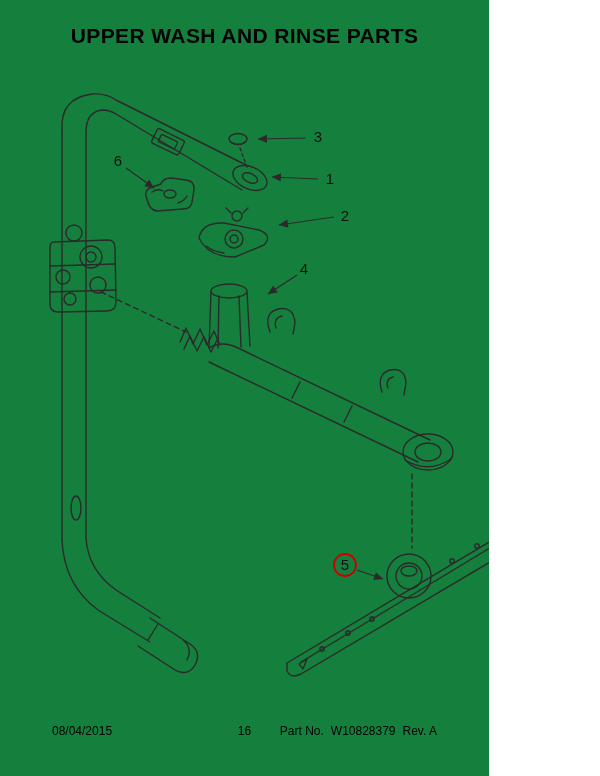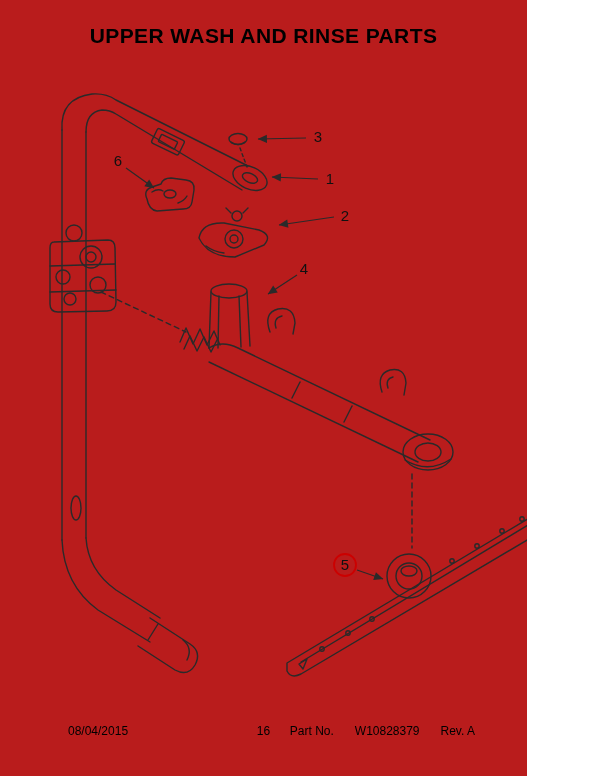--- a/index.html
+++ b/index.html
@@ -1,36 +1,36 @@
 <!DOCTYPE html>
 <html><head>
 <meta charset="utf-8">
 <style>
   html,body { margin:0; padding:0; background:#ffffff; }
   .page {
     position:relative;
-    width:527px; height:776px;
-    background:#b91c1c;
+    width:489px; height:776px;
+    background:#15803d;
     font-family:"Liberation Sans", sans-serif;
     overflow:hidden;
   }
   .title {
     position:absolute; top:24px; left:0; width:100%;
     margin:0; text-align:center;
     font-size:21px; font-weight:700; letter-spacing:.4px; color:#000;
   }
   .diagram { position:absolute; top:70px; left:0; width:600px; height:660px; }
   svg text { font-family:"Liberation Sans", sans-serif; }
   .footer {
     position:absolute; left:0; right:0; bottom:36px; height:16px;
     font-size:12px; color:#000;
   }
-  .f-left   { position:absolute; left:52px; top:0;margin-left:16px; }
+  .f-left   { position:absolute; left:52px; top:0; }
   .f-center { position:absolute; left:50%; top:0; transform:translateX(-50%); }
-  .f-right  { position:absolute; right:52px; top:0; display:flex; gap:21px; white-space:nowrap; }
+  .f-right  { position:absolute; right:52px; top:0; display:flex; gap:7px; white-space:nowrap; }
 </style>
 </head>
 <body>
 
 <div class="page">
 
   <h1 class="title">UPPER WASH AND RINSE PARTS</h1>
 
   <div class="diagram">
     <svg width="600" height="660" viewBox="0 0 600 660">

